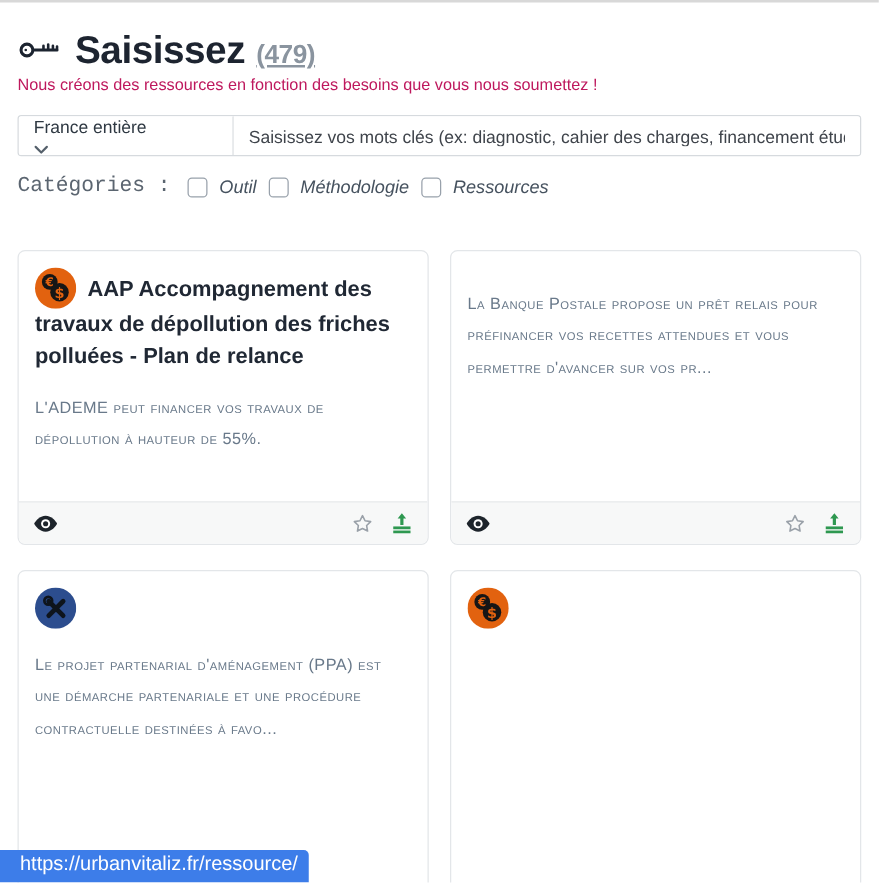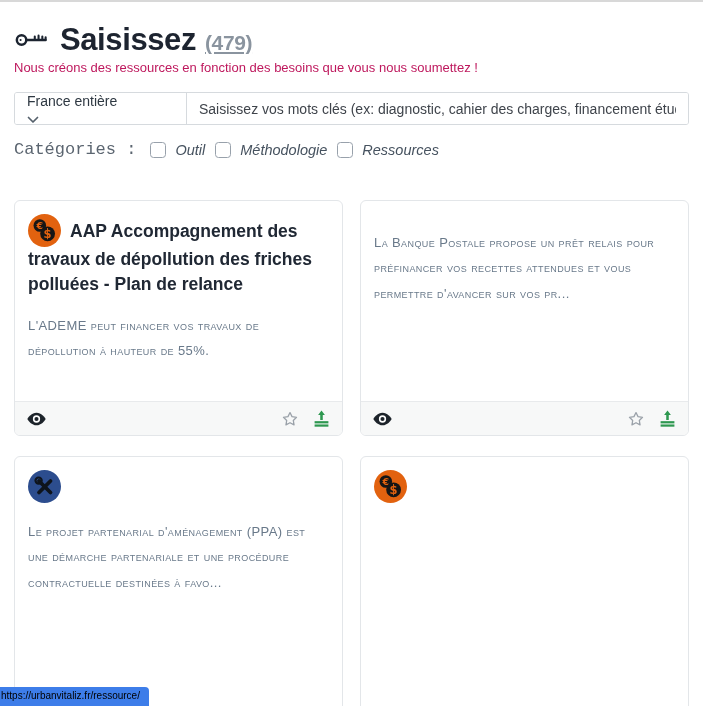--- a/index.html
+++ b/index.html
@@ -43,22 +43,22 @@
   .ctitle { font-size:17.5px; font-weight:700; color:#202834; line-height:1.42; }
   .cicon { display:inline-block; width:33px; height:33px; vertical-align:-10px; margin-right:9px; }
   .cexcerpt { margin-top:16px; font-size:13px; color:#69798a; line-height:1.95;
     font-variant:small-caps; letter-spacing:0.4px; }
   .cfoot { height:34px; background:#f7f8f8; border-top:1px solid #e8eaec;
     display:flex; align-items:center; justify-content:space-between; padding:0 12px; }
   .footright { display:flex; align-items:center; gap:14px; }
   .iconbtn { display:flex; align-items:center; cursor:pointer; }
 
   
-  .statusbar { position:absolute; left:0; bottom:0; background:#3d7de9; color:#000000;
-    font-size:10px; padding:3px 9px 5px 1px; border-top-right-radius:4px; }
+  .statusbar { position:absolute; left:0; bottom:0; background:#3d7de9; color:#ffffff;
+    font-size:16px; padding:3px 9px 5px 16px; border-top-right-radius:4px; }
 </style>
 </head>
 <body>
 
 <div class="page">
 
   <div class="hdr">
     <span style="display:flex;">
       <svg width="34" height="24" viewBox="0 0 36 24" fill="none">
         <circle cx="8" cy="12" r="5" stroke="#1c2430" stroke-width="2.6"></circle>

